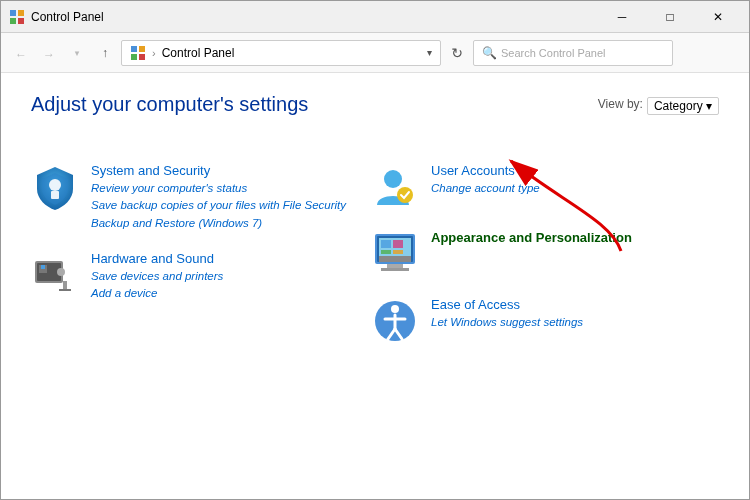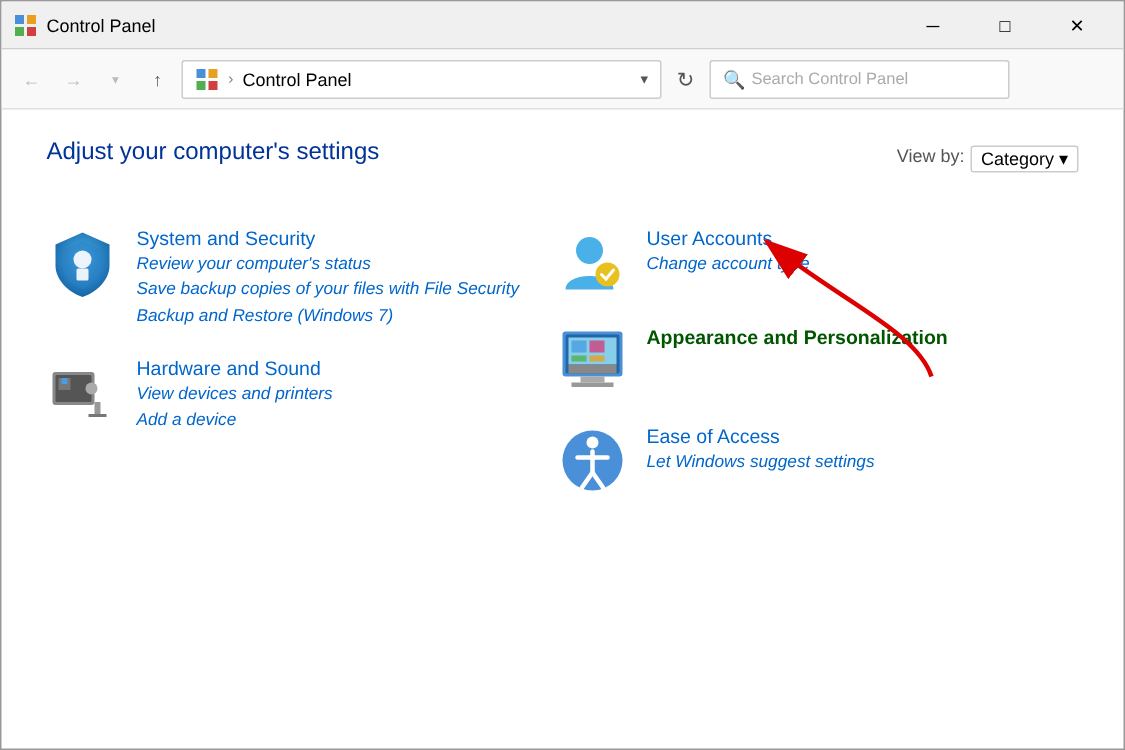--- a/index.html
+++ b/index.html
@@ -123,44 +123,45 @@
     }
     .search-icon { color: #888; font-size: 12px; }
 
     
     .main-content {
       padding: 20px 30px;
       height: calc(500px - 72px);
       overflow-y: auto;
     }
     .page-title {
-      font-size: 16px;
+      font-size: 20px;
       color: #003399;
       font-weight: 300;
-      margin-bottom: 20px;
+      margin-bottom: 8px;
     }
 
     
     .categories {
       display: flex;
       gap: 0;
     }
     .col-left {
       flex: 0 0 340px;
     }
     .col-right {
       flex: 1;
     }
 
     
     .cat-item {
       display: flex;
       align-items: flex-start;
       margin-bottom: 18px;
       gap: 12px;
+      margin-top: 19px;
     }
     .cat-icon {
       width: 48px;
       height: 48px;
       flex-shrink: 0;
     }
     .cat-text {}
     .cat-title {
       font-size: 13px;
       color: #0066cc;
@@ -274,21 +275,21 @@
             <rect x="6" y="12" width="24" height="18" rx="1" fill="#555"></rect>
             <rect x="8" y="14" width="8" height="8" fill="#777"></rect>
             <circle cx="30" cy="21" r="4" fill="#aaa"></circle>
             <rect x="32" y="30" width="4" height="8" fill="#999"></rect>
             <rect x="28" y="38" width="12" height="2" fill="#777"></rect>
             <rect x="10" y="14" width="4" height="4" fill="#4a9de0"></rect>
           </svg>
           <div class="cat-text">
             <a class="cat-title">Hardware and Sound</a>
             <div class="cat-desc">
-              <a>View devices and printers</a>
+              <a>Save devices and printers</a>
               <a>Add a device</a>
             </div>
           </div>
         </div>
 
 
       </div>
 
       <div class="col-right">
 

